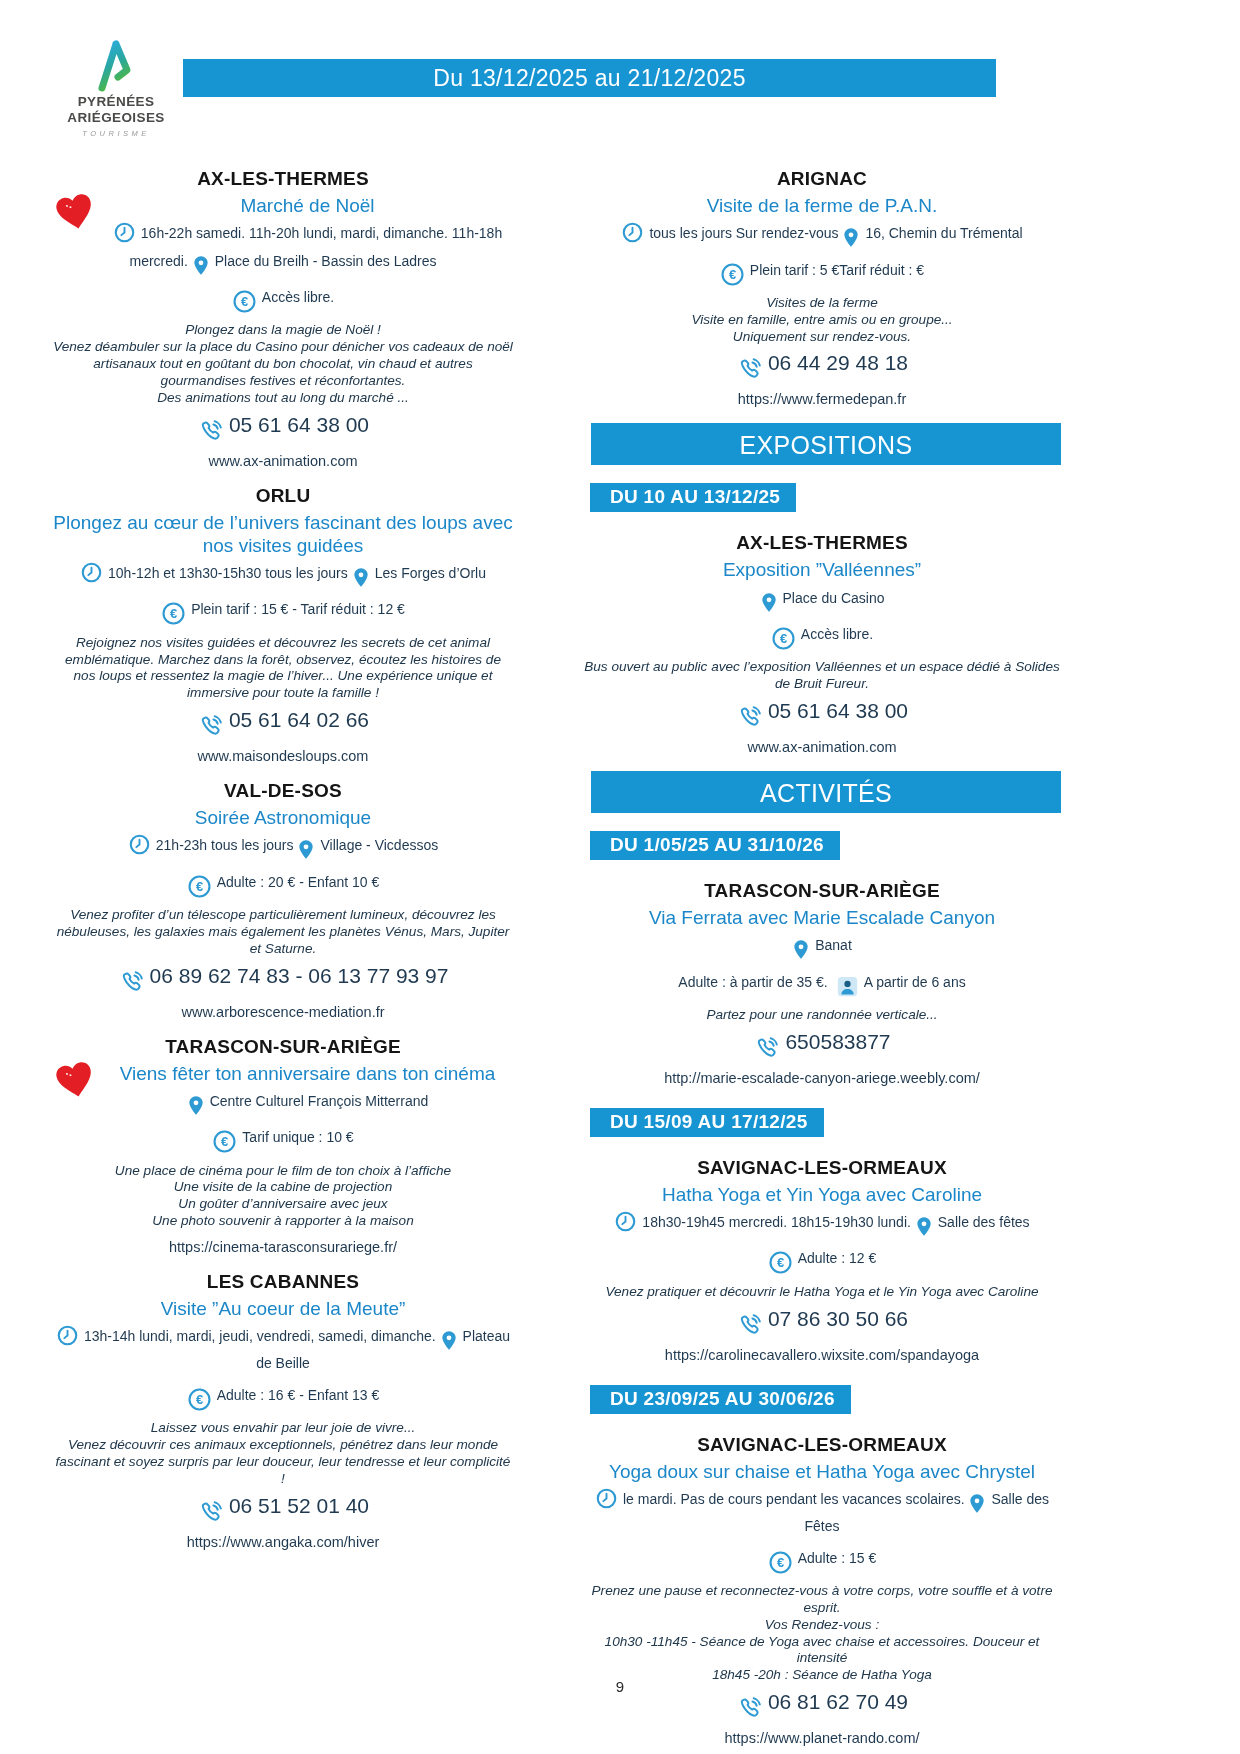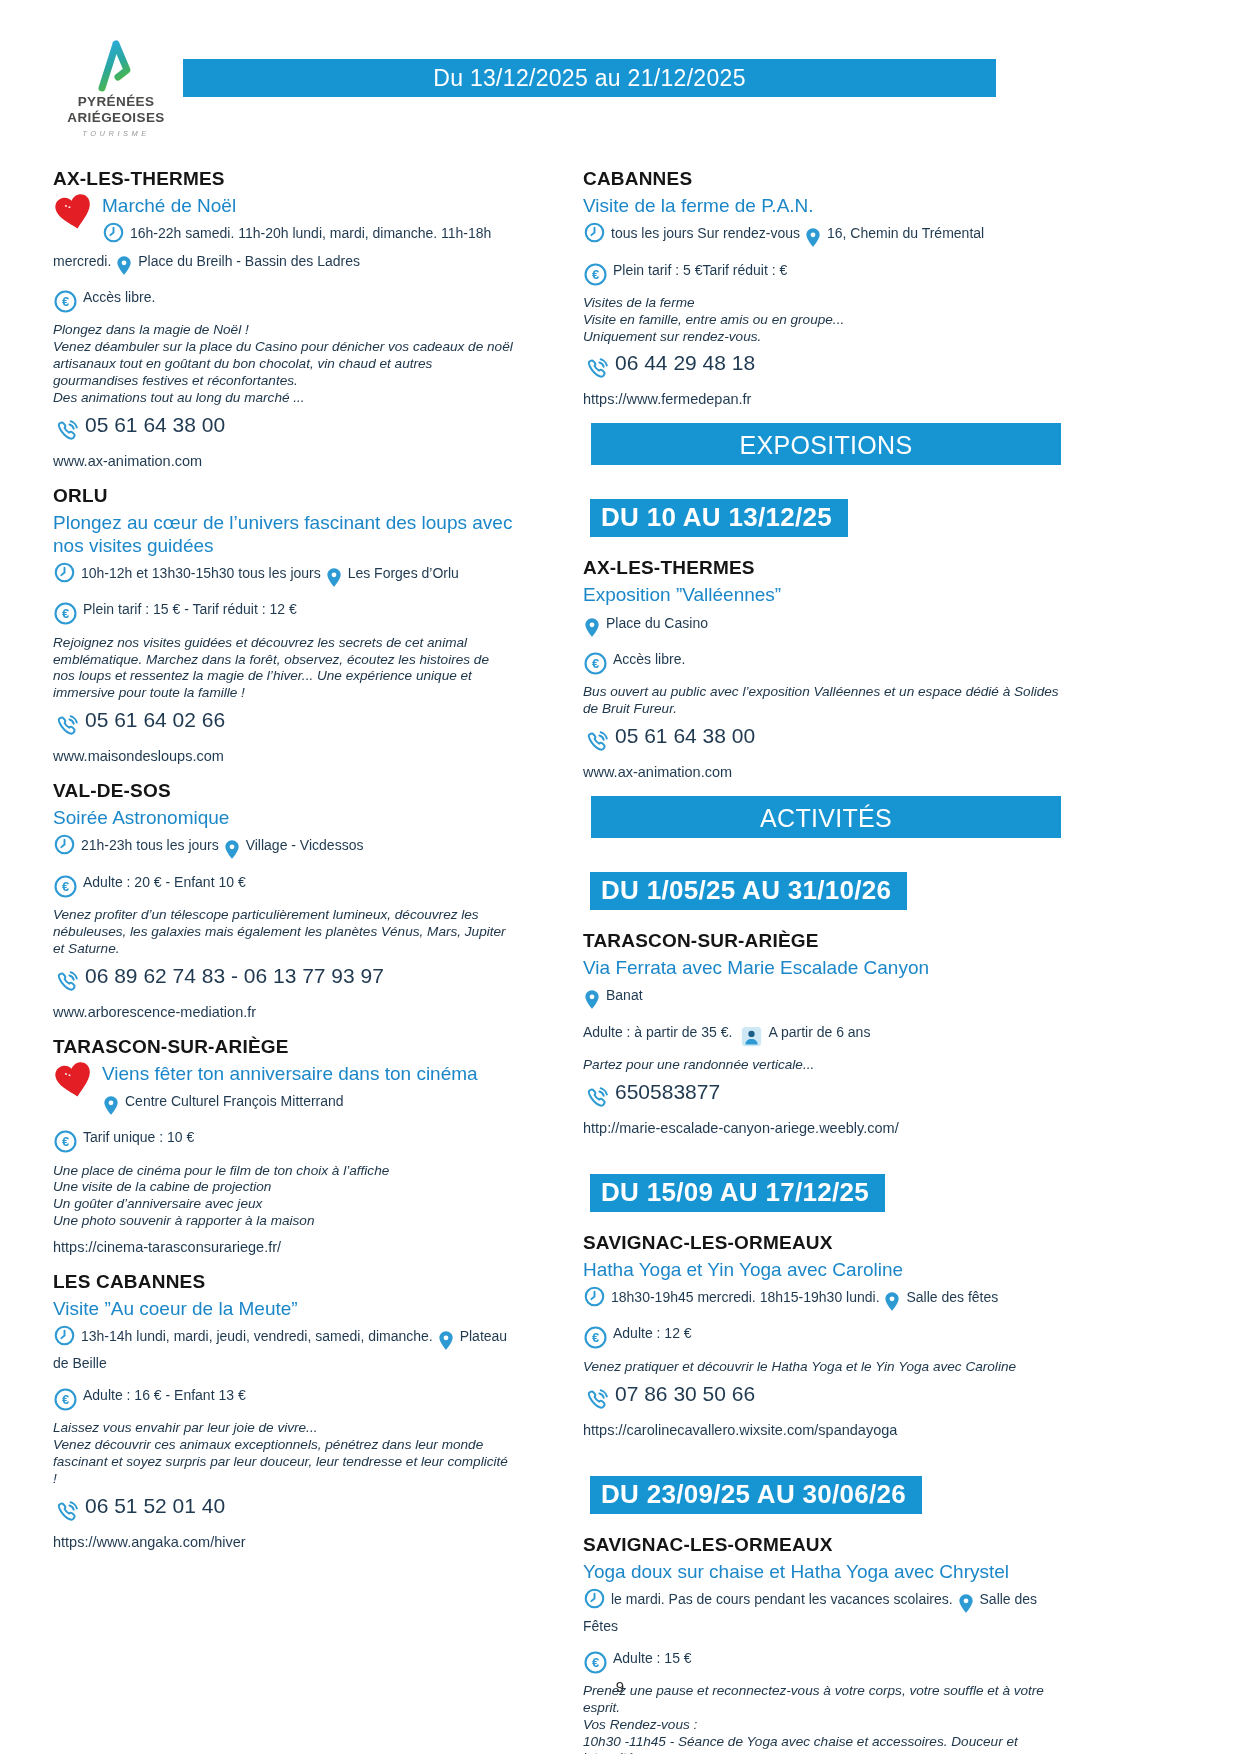--- a/index.html
+++ b/index.html
@@ -27,21 +27,21 @@
     background: #1795d3; color: #ffffff;
     display: flex; align-items: center; justify-content: center;
     font-size: 23px; font-weight: 400; letter-spacing: .3px;
   }
 
   
   .col { position: absolute; top: 156px; }
   .col0 { left: 53px;  width: 460px; }
   .col1 { left: 583px; width: 478px; }
 
-  .event { margin-bottom: 16px; overflow: visible; }
+  .event { margin-bottom: 16px; overflow: visible; text-align: center; }
   .city {
     font-size: 19px; font-weight: bold; color: #151515;
     margin: 12px 0 4px 0; letter-spacing: .2px;
   }
   .event-title {
     font-size: 19px; font-weight: normal; color: #1b87c9;
     line-height: 1.22; margin: 2px 0 4px 0;
   }
   .heart { float: left; width: 42px; height: 46px; margin: 0 4px 2px 0; }
   .heart svg { width: 40px; height: 36px; transform: rotate(-12deg); }
@@ -63,22 +63,22 @@
   .url { font-size: 14.5px; margin: 9px 0 14px 0; }
 
   .section-banner {
     background: #1795d3; color: #ffffff;
     font-size: 25px; font-weight: normal; text-align: center;
     padding: 8px 0 5px 0; margin: 10px 0 12px 8px; letter-spacing: .3px;
   }
   .date-banner {
     display: inline-block;
     background: #1795d3; color: #ffffff;
-    font-size: 26px; font-weight: bold;
-    padding: 3px 16px 4px 11px; margin: 22px 0 8px 7px; letter-spacing: .3px;
+    font-size: 19px; font-weight: bold;
+    padding: 3px 16px 4px 20px; margin: 6px 0 8px 7px; letter-spacing: .3px;
   }
 
   .page-number {
     position: absolute; left: 0; right: 0; top: 1678px;
     text-align: center; font-size: 15px; color: #2b2b2b;
   }
 </style>
 </head>
 <body>
 
@@ -225,21 +225,21 @@
         <div class="phone-line"><span class="icon"><svg class="icon-phone" width="25" height="25" viewBox="0 0 24 24" fill="none" stroke="#2e9ad3" stroke-width="1.9" stroke-linecap="round" stroke-linejoin="round">
               <path d="M5 4.6c1.9-1.7 3.2-1.6 4.1-.5l1.3 1.6c.8 1 .6 1.9-.3 2.8 1 2.1 2.5 3.6 4.5 4.6.9-.9 1.8-1.1 2.8-.3l1.6 1.3c1.1.9 1.2 2.2-.5 4.1-1.4 1.5-5 .4-8.5-3.1S3.6 6 5 4.6z"></path>
               <path d="M14.8 5.2c1.8.4 3.7 2.3 4.1 4.1"></path>
               <path d="M16 2.2c2.6.6 5.3 3.3 5.9 5.9"></path>
             </svg></span><span class="mtext">06 51 52 01 40</span></div>
         <div class="url">https://www.angaka.com/hiver</div>
       </section>
     </div>
   <div id="col1" class="col col1">
       <section class="event">
-        <div class="city">CABANNES</div>
+        <div class="city">ARIGNAC</div>
         <div class="event-title">Visite de la ferme de P.A.N.</div>
         <div class="meta"><span class="icon"><svg class="icon-clock" width="21" height="21" viewBox="0 0 24 24">
               <circle cx="12" cy="12" r="10" fill="none" stroke="#2e9ad3" stroke-width="2.4"></circle>
               <path d="M12 6.6V12L8.4 15" fill="none" stroke="#2e9ad3" stroke-width="2.2" stroke-linecap="round"></path>
             </svg></span><span class="mtext">tous les jours Sur rendez-vous</span> <span class="icon"><svg class="icon-pin" width="16" height="21" viewBox="0 0 24 30">
               <path d="M12 1C6.5 1 2 5.5 2 11c0 7 10 18 10 18s10-11 10-18C22 5.5 17.5 1 12 1z" fill="#2e9ad3"></path>
               <circle cx="12" cy="11" r="3.6" fill="#fff"></circle>
             </svg></span><span class="mtext">16, Chemin du Trémental</span></div>
         <div class="meta price"><span class="icon"><svg class="icon-euro" width="23" height="23" viewBox="0 0 24 24">
               <circle cx="12" cy="12" r="10.4" fill="none" stroke="#2e9ad3" stroke-width="2.2"></circle>

